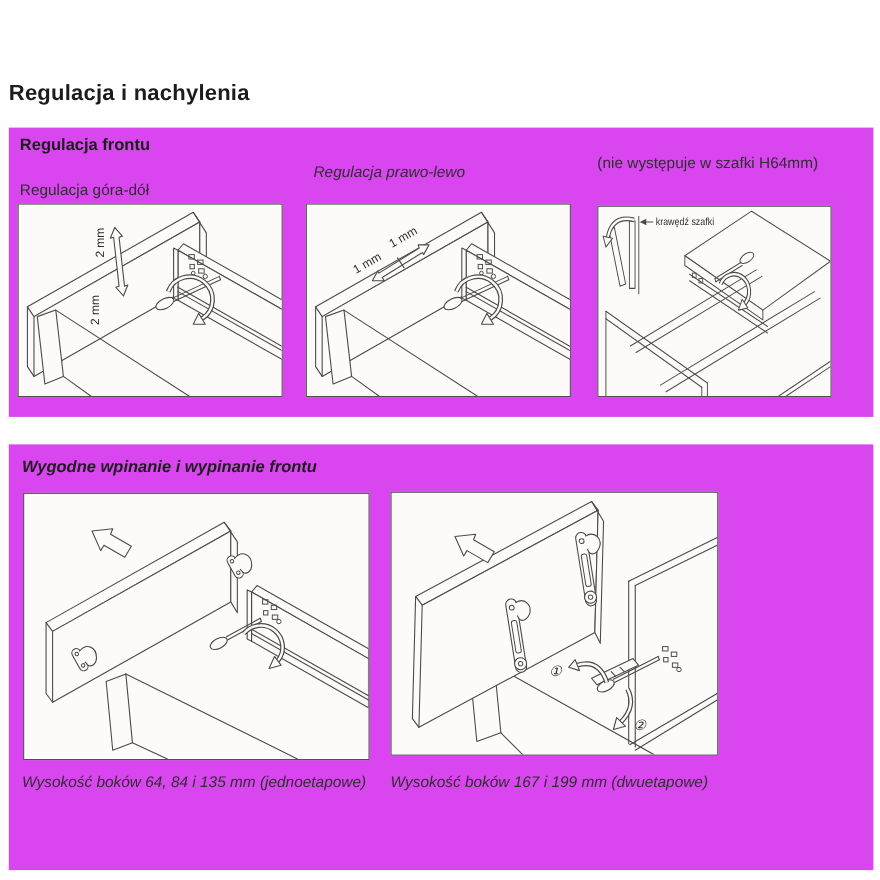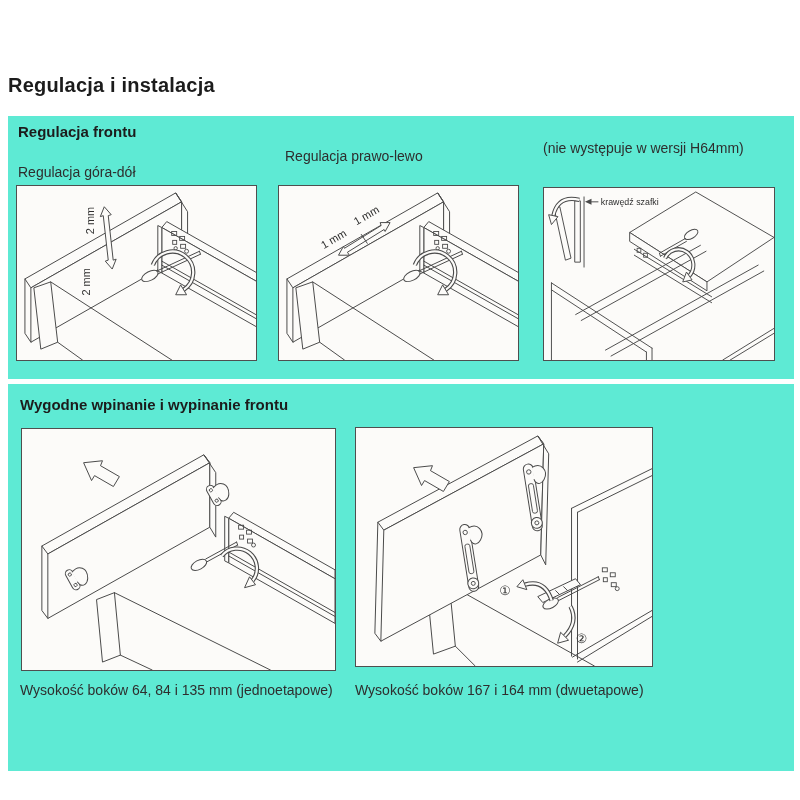--- a/index.html
+++ b/index.html
@@ -1,50 +1,50 @@
 <!DOCTYPE html>
 <html><head>
 <meta charset="utf-8">
 <style>
   html,body{margin:0;padding:0;background:#fff;}
   .page{position:relative;width:800px;height:800px;background:#ffffff;overflow:hidden;
         font-family:"Liberation Sans",sans-serif;color:#2e2e2e;}
   .title{position:absolute;left:8px;top:74px;font-size:20px;font-weight:bold;color:#1c1c1c;letter-spacing:.2px;}
-  .panel{position:absolute;left:8px;width:786px;background:#5eead4;}
+  .panel{position:absolute;left:8px;width:786px;background:#d946ef;}
   .s1{top:116px;height:263px;}
-  .s2{top:384px;height:387px;}
+  .s2{top:404px;height:387px;font-style:italic;}
   .sec-header{position:absolute;font-size:15px;font-weight:bold;color:#1c1c1c;}
   .cap{position:absolute;font-size:14px;color:#2e2e2e;line-height:21px;}
   .dbox{position:absolute;background:#fcfbf9;border:1px solid #4f4f4f;box-sizing:border-box;}
   .dbox svg{display:block;width:100%;height:100%;}
   
   .ln{fill:none;stroke:#4a4a4a;stroke-width:1;stroke-linecap:round;stroke-linejoin:round;}
   .fc{fill:#fcfbf9;stroke:#4a4a4a;stroke-width:1;stroke-linejoin:round;}
   .mark{fill:none;stroke:#4a4a4a;stroke-width:0.9;}
   .aro{fill:none;stroke:#4a4a4a;stroke-width:4.4;}
   .ari{fill:none;stroke:#fcfbf9;stroke-width:2.2;}
   .svgtext{fill:#2e2e2e;font-family:"Liberation Sans",sans-serif;}
   .t11{font-size:11px;}
   .t9{font-size:9.5px;}
   .t13{font-size:13px;}
 </style>
 </head>
 <body>
 
 <div class="page">
 
-  <div class="title">Regulacja i instalacja</div>
+  <div class="title">Regulacja i nachylenia</div>
 
   <div class="panel s1">
     <div class="sec-header" style="left:10px;top:7px;">Regulacja frontu</div>
 
     <div class="cap" style="left:10px;top:46px;">Regulacja góra-dół</div>
-    <div class="cap" style="left:277px;top:30px;">Regulacja prawo-lewo</div>
+    <div class="cap" style="left:277px;top:30px;font-style:italic;">Regulacja prawo-lewo</div>
     <div class="cap" style="left:535px;top:22px;width:250px;">
-      <div>(nie występuje w wersji H64mm)</div>
+      <div>(nie występuje w szafki H64mm)</div>
     </div>
 
     <div class="dbox" style="left:8px;top:69px;width:241px;height:176px;">
       <svg viewBox="0 0 241 176" preserveAspectRatio="none">
         <g>
           <polygon class="fc" points="8,94 160,7 166,16 14,103"></polygon>
           <polygon class="fc" points="14,103 166,16 166,71 14,158"></polygon>
           <polygon class="fc" points="160,7 172,26 172,80 166,71 166,16"></polygon>
           <polyline class="ln" points="8,94 8,149 14,158"></polyline>
         </g>
@@ -128,21 +128,21 @@
         </g>
         <g>
           <polygon class="fc" points="60,70 71,70 69,67 106,44 107,46 112,37 102,37 103,40 66,63 65,61"></polygon>
           <line class="ln" x1="83" y1="49" x2="89" y2="58"></line>
         </g>
         <text class="svgtext t11" transform="translate(57,57) rotate(-30)" text-anchor="middle">1 mm</text>
         <text class="svgtext t11" transform="translate(90,33) rotate(-30)" text-anchor="middle">1 mm</text>
       </svg>
     </div>
 
-    <div class="dbox" style="left:535px;top:71px;width:232px;height:174px;">
+    <div class="dbox" style="left:535px;top:71px;width:213px;height:174px;">
       <svg viewBox="0 0 247 174" preserveAspectRatio="none">
         <g>
           <polygon class="fc" points="23,73 11,21 17,19 29,71"></polygon>
           <rect class="fc" x="33" y="13" width="6" height="62"></rect>
           <line class="ln" x1="43" y1="9" x2="43" y2="80"></line>
           <g>
             <path class="aro" d="M10,28 Q15,7 38,12"></path>
             <path class="ari" d="M10,28 Q15,7 38,12"></path>
             <polygon class="fc" points="8,37 5,27 15,29"></polygon>
           </g>
@@ -321,16 +321,16 @@
           <circle class="fc" cx="0" cy="26" r="5.5"></circle>
           <circle class="mark" cx="0" cy="26" r="2"></circle>
         </g>
         <g>
           <polygon class="fc" points="58,40 77,38 75,43 94,54 88,64 69,53 66,58"></polygon>
         </g>
       </svg>
     </div>
 
     <div class="cap" style="left:12px;top:296px;text-align:right;">Wysokość boków 64, 84 i 135 mm (jednoetapowe)</div>
-    <div class="cap" style="left:347px;top:296px;">Wysokość boków 167 i 164 mm (dwuetapowe)</div>
+    <div class="cap" style="left:347px;top:296px;">Wysokość boków 167 i 199 mm (dwuetapowe)</div>
   </div>
 
 </div>
 
 </body></html>

